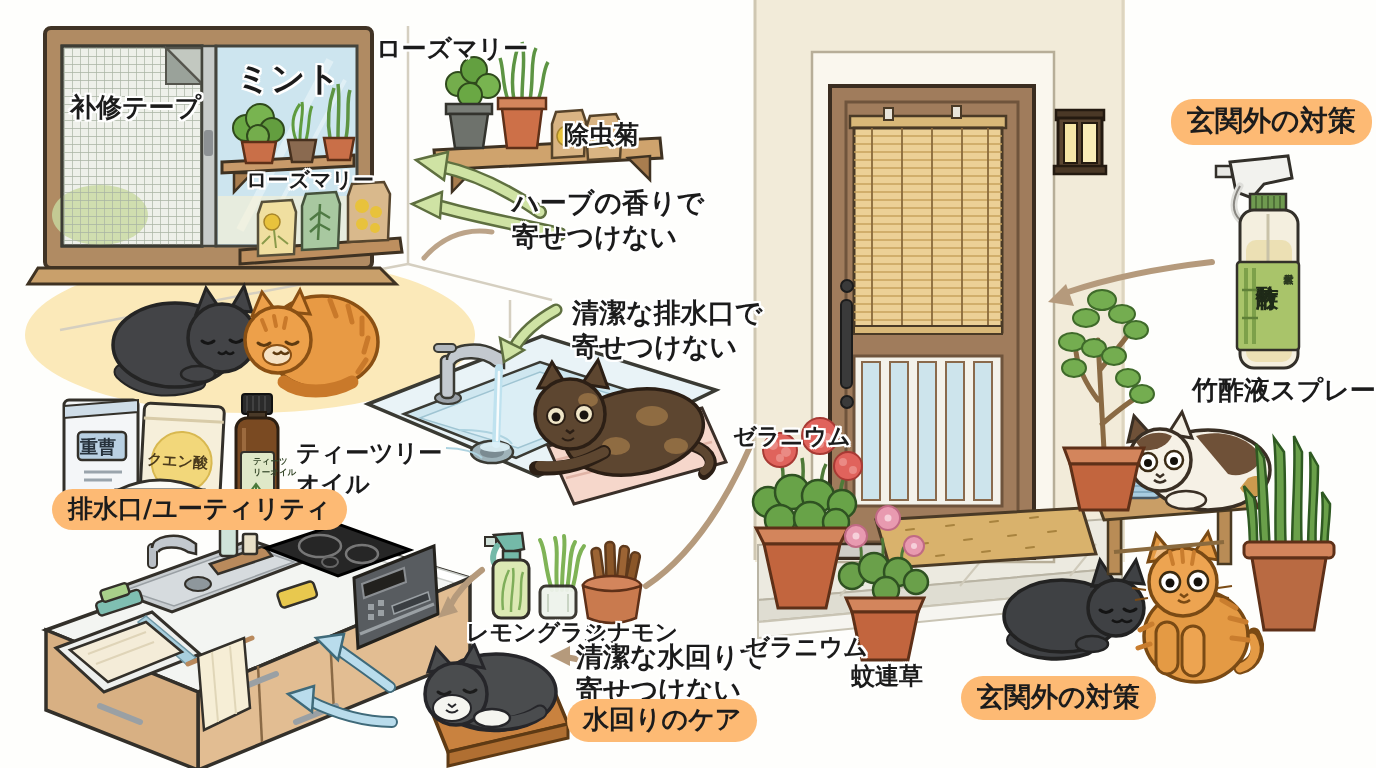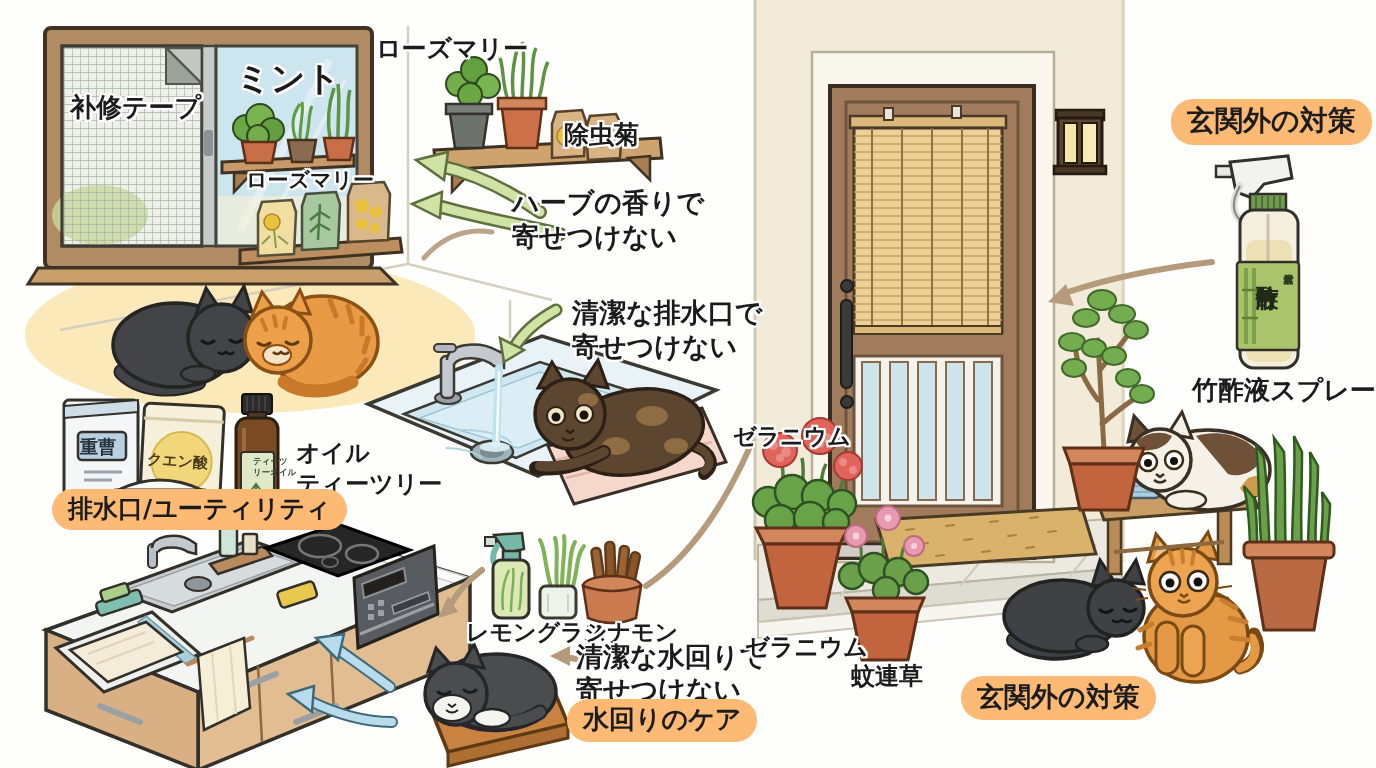--- a/index.html
+++ b/index.html
@@ -597,22 +597,22 @@
   <span>寄せつけない</span>
 </div>
 
 <div class="lbl plain" style="left:80px;top:436px;width:35px;text-align:center;font-size:18px;color:#26323c;">重曹</div>
 <div class="lbl plain" style="left:147px;top:452px;font-size:15px;color:#4a3a1c;transform:rotate(4deg);">クエン酸</div>
 <div class="lbl plain" style="left:245px;top:456px;font-size:8.5px;line-height:11px;color:#384a2c;margin-left:8px;">
   <span>ティーツ</span>
   <span>リーオイル</span>
 </div>
 <div class="lbl" style="left:296px;top:438px;font-size:24px;line-height:31px;">
+  <span>ティーツリー</span>
   <span>オイル</span>
-  <span>ティーツリー</span>
 </div>
 <div class="pill" style="left:52px;top:489px;font-size:25px;">排水口/ユーティリティ</div>
 
 <div class="lbl" style="left:466px;top:619px;font-size:23px;text-align:center;">レモングラス</div>
 <div class="lbl" style="left:584px;top:619px;font-size:23px;">シナモン</div>
 <div class="lbl" style="left:576px;top:640px;font-size:27px;line-height:33px;">
   <span>清潔な水回りで</span>
   <span>寄せつけない</span>
 </div>
 <div class="pill" style="left:567px;top:699px;font-size:26px;">水回りのケア</div>

